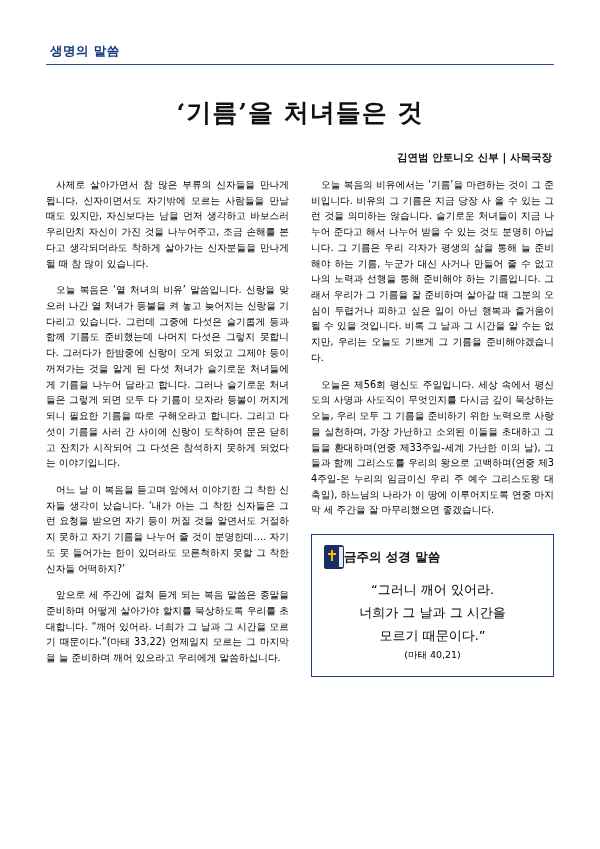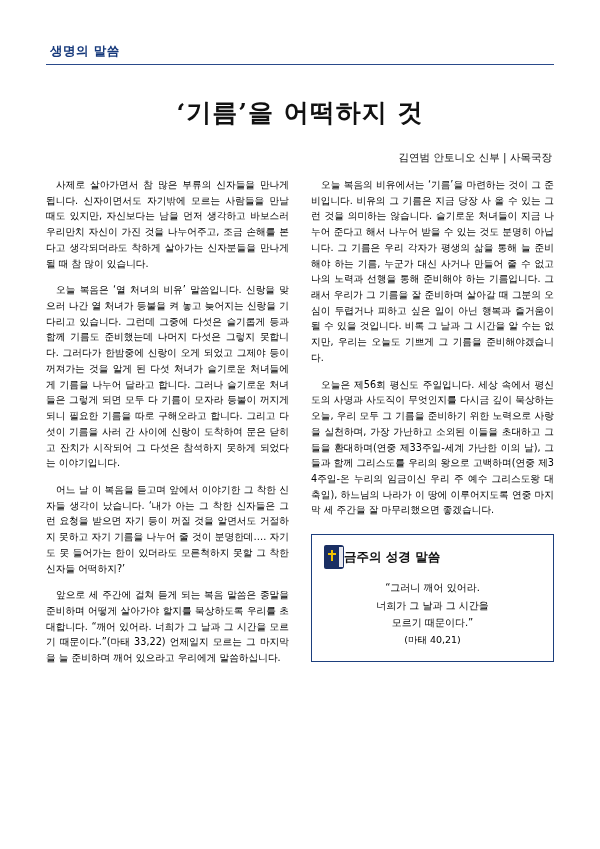--- a/index.html
+++ b/index.html
@@ -54,21 +54,21 @@
   .doc-title {
     font-size: 25px;
     font-weight: bold;
     letter-spacing: 1px;
     font-family: "DejaVu Serif", serif;
     color: #111111;
   }
   .byline {
     text-align: right;
     font-size: 10.5px;
-    font-weight: normal;
+    font-weight: bold;
     margin-top: 22px;
     margin-bottom: 10px;
     padding-right: 2px;
     color: #111111;
   }
 
   
   .columns {
     display: flex;
     gap: 22px;
@@ -135,42 +135,42 @@
     width: 8px; height: 2px;
     background: #f2c200;
   }
   .scripture-title {
     font-size: 12.5px;
     font-weight: bold;
     color: #111111;
   }
   .scripture-body {
     text-align: center;
-    font-size: 10px;
+    font-size: 13px;
     line-height: 1.75;
     color: #000000;
   }
   .scripture-ref {
     text-align: center;
     font-size: 9.5px;
     margin-top: 2px;
   }
 </style>
 </head>
 <body>
 
 <div class="page">
 
   <div class="masthead">
     <div class="masthead-label">생명의 말씀</div>
     <div class="masthead-rule"></div>
   </div>
 
   <div class="title-block">
-    <div class="doc-title">‘기름’을 어떡하지 것</div>
+    <div class="doc-title">‘기름’을 처녀들은 것</div>
   </div>
 
   <div class="byline">김연범 안토니오 신부 | 사목국장</div>
 
   <div class="columns">
 
     <div class="col">
       <p class="body-text">사제로 살아가면서 참 많은 부류의 신자들을 만나게 됩니다. 신자이면서도 자기밖에 모르는 사람들을 만날 때도 있지만, 자신보다는 남을 먼저 생각하고 바보스러우리만치 자신이 가진 것을 나누어주고, 조금 손해를 본다고 생각되더라도 착하게 살아가는 신자분들을 만나게 될 때 참 많이 있습니다.</p>
       <p class="body-text">오늘 복음은 ‘열 처녀의 비유’ 말씀입니다. 신랑을 맞으러 나간 열 처녀가 등불을 켜 놓고 늦어지는 신랑을 기다리고 있습니다. 그런데 그중에 다섯은 슬기롭게 등과 함께 기름도 준비했는데 나머지 다섯은 그렇지 못합니다. 그러다가 한밤중에 신랑이 오게 되었고 그제야 등이 꺼져가는 것을 알게 된 다섯 처녀가 슬기로운 처녀들에게 기름을 나누어 달라고 합니다. 그러나 슬기로운 처녀들은 그렇게 되면 모두 다 기름이 모자라 등불이 꺼지게 되니 필요한 기름을 따로 구해오라고 합니다. 그리고 다섯이 기름을 사러 간 사이에 신랑이 도착하여 문은 닫히고 잔치가 시작되어 그 다섯은 참석하지 못하게 되었다는 이야기입니다.</p>
       <p class="body-text">어느 날 이 복음을 듣고며 앞에서 이야기한 그 착한 신자들 생각이 났습니다. ‘내가 아는 그 착한 신자들은 그런 요청을 받으면 자기 등이 꺼질 것을 알면서도 거절하지 못하고 자기 기름을 나누어 줄 것이 분명한데…. 자기도 못 들어가는 한이 있더라도 모른척하지 못할 그 착한 신자들 어떡하지?’</p>

